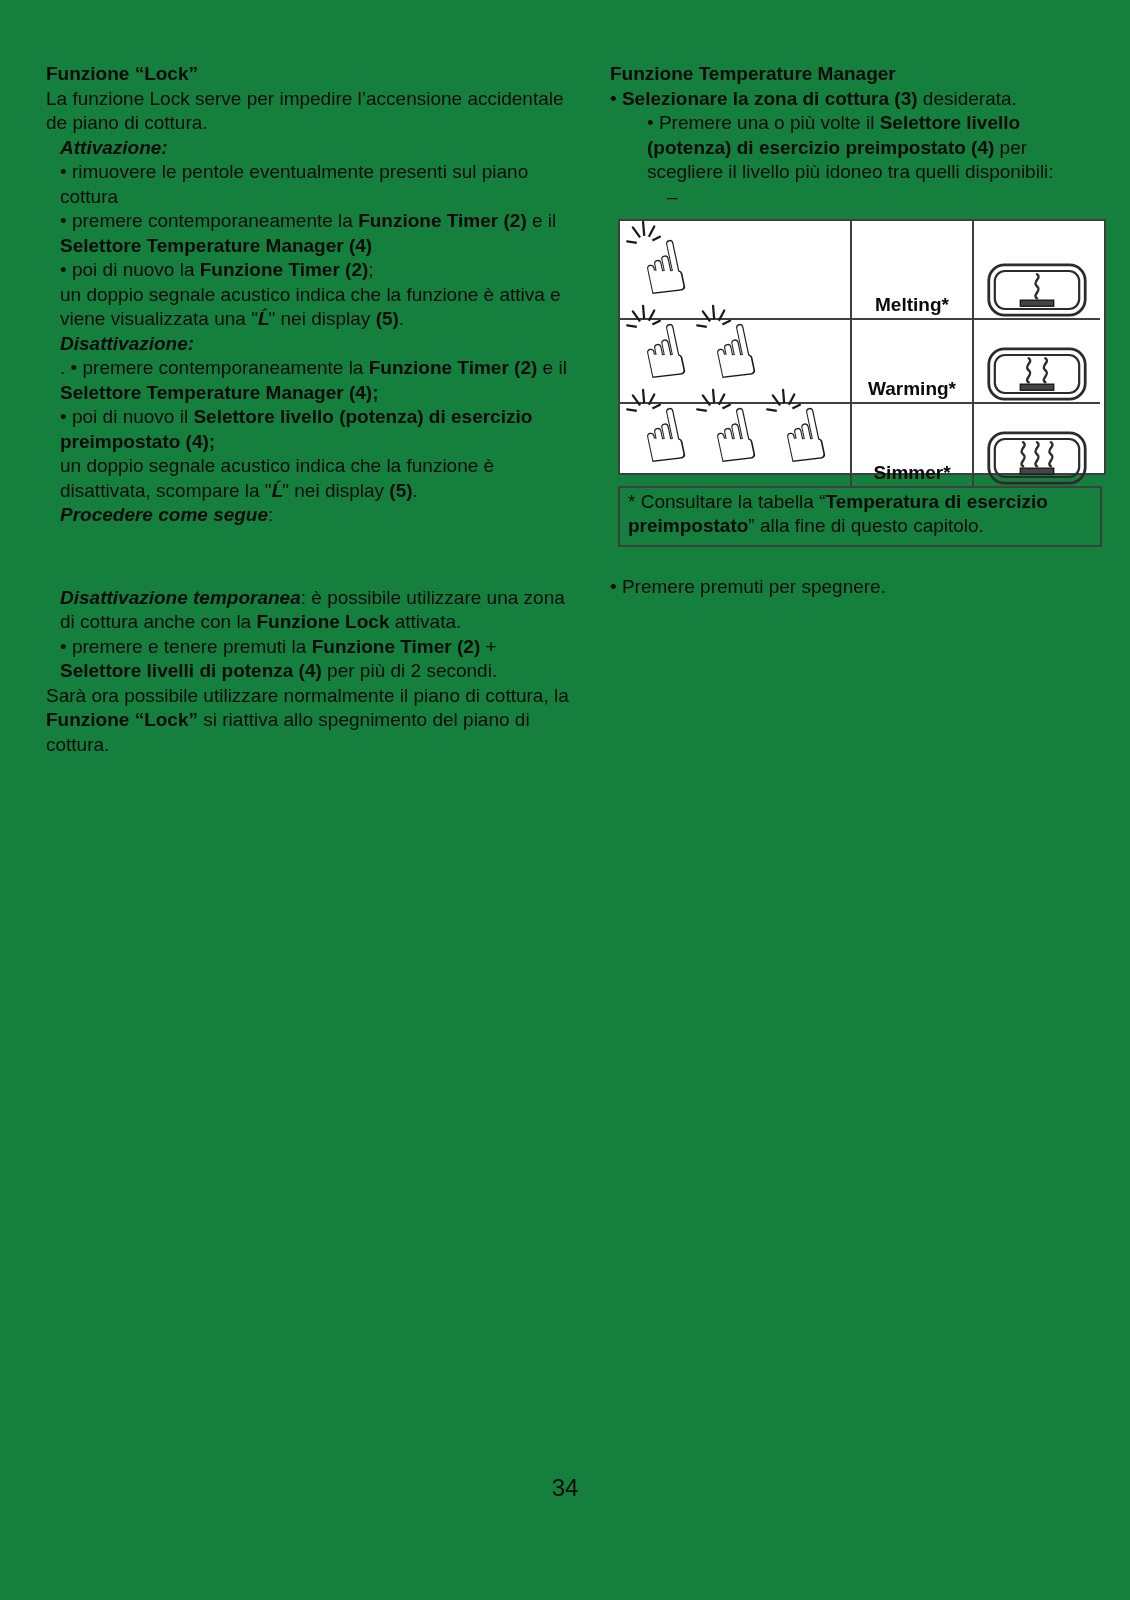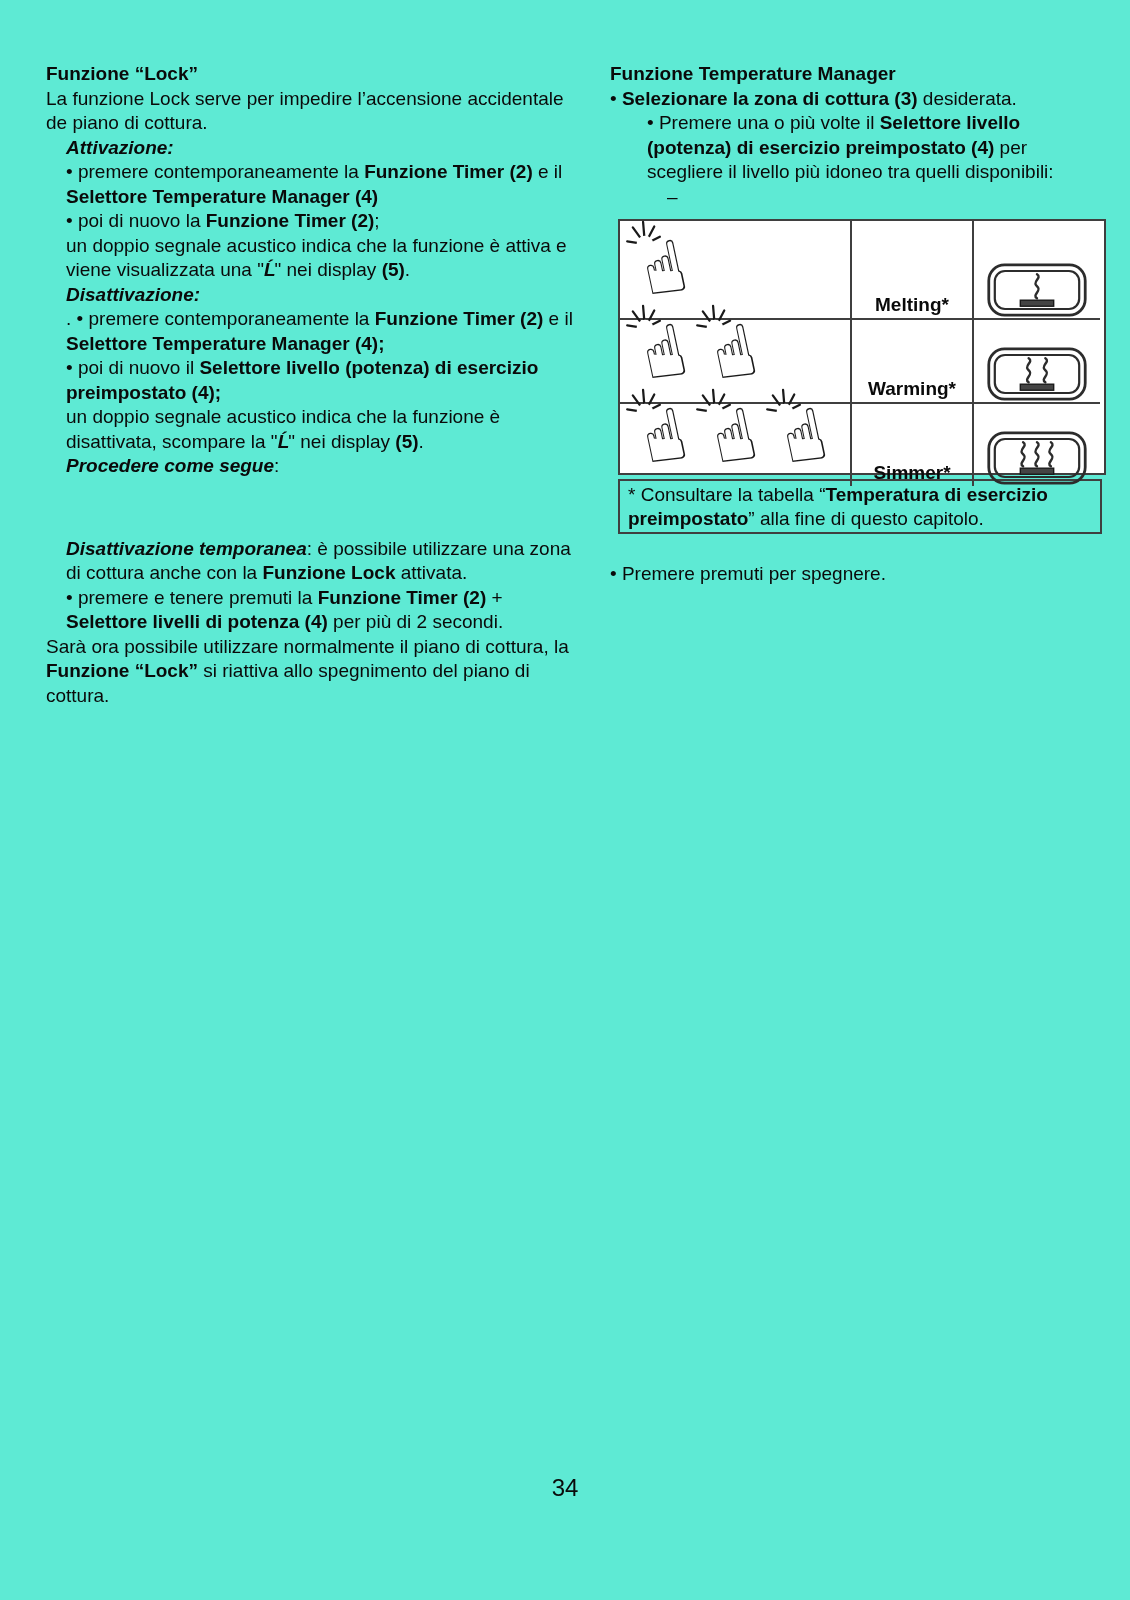--- a/index.html
+++ b/index.html
@@ -2,26 +2,26 @@
 <html lang="it"><head>
 <meta charset="utf-8">
 <style>
   html,body{margin:0;padding:0;background:#ffffff;}
   body{
     width:1130px;height:1600px;
     font-family:"Liberation Sans","DejaVu Sans",sans-serif;
     font-size:19px;line-height:24.5px;color:#0a0a0a;
     -webkit-font-smoothing:antialiased;
   }
-  .page{position:relative;width:1130px;height:1600px;overflow:hidden;background:#5eead4;}
+  .page{position:relative;width:1130px;height:1600px;overflow:hidden;background:#15803d;}
   .col{position:absolute;top:62px;}
   .col-left{left:46px;width:530px;}
   .col-right{left:610px;width:497px;}
   .para{margin:0;}
-  .para.indent{margin-left:20px;}
+  .para.indent{margin-left:14px;}
   .col-right .para.indent{margin-left:37px;}
   .para.gap{margin-top:58px;}
   .heading{font-weight:bold;}
   .b{font-weight:bold;}
   .bi{font-weight:bold;font-style:italic;}
   .g{font-weight:bold;font-style:italic;letter-spacing:-1px;}
   .dash-line{margin-left:57px;height:24px;}
 
   
   .tm-table{margin:10px 0 0 8px;width:484px;border:2px solid #3f3f3f;background:#fff;}
@@ -35,35 +35,36 @@
   
   .press{position:relative;width:68px;height:94px;flex:0 0 auto;}
   .hand{
     display:block;font-family:"DejaVu Sans",sans-serif;font-size:72px;line-height:1;
     transform:rotate(-12deg);transform-origin:30% 20%;margin:10px 0 0 6px;color:#1a1a1a;
   }
   .burst{position:absolute;left:-7px;top:-5px;}
 
   
   .footnote{
-    box-sizing:border-box;margin:4px 0 0 8px;width:484px;
-    border:2px solid #3f3f3f;padding:2px 8px 0 8px;
+    box-sizing:border-box;margin:11px 0 0 8px;width:484px;
+    border:2px solid #3f3f3f;padding:2px 8px 6px 8px;
   }
   .bottom-para{margin-top:28px;}
 
   .page-number{position:absolute;left:0;right:0;top:1476px;text-align:center;font-size:24px;}
 </style>
 </head>
 <body>
 
 <div class="page">
   <div class="col col-left" id="col-left">
       <div class="para heading"><span class="b">Funzione “Lock”</span></div>
       <div class="para"><span>La funzione Lock serve per impedire l’accensione accidentale de piano di cottura.</span></div>
       <div class="para indent"><span class="bi">Attivazione:</span></div>
+      <div class="para indent"><span>• rimuovere le pentole eventualmente presenti sul piano cottura</span></div>
       <div class="para indent"><span>• premere contemporaneamente la </span><span class="b">Funzione Timer (2)</span><span> e il </span><span class="b">Selettore Temperature Manager (4)</span></div>
       <div class="para indent"><span>• poi di nuovo la </span><span class="b">Funzione Timer (2)</span><span>;</span></div>
       <div class="para indent"><span>un doppio segnale acustico indica che la funzione è attiva e viene visualizzata una "</span><span class="g">Ĺ</span><span>" nei display </span><span class="b">(5)</span><span>.</span></div>
       <div class="para indent"><span class="bi">Disattivazione:</span></div>
       <div class="para indent"><span>. • premere contemporaneamente la </span><span class="b">Funzione Timer (2)</span><span> e il </span><span class="b">Selettore Temperature Manager (4);</span></div>
       <div class="para indent"><span>• poi di nuovo il </span><span class="b">Selettore livello (potenza) di esercizio preimpostato (4);</span></div>
       <div class="para indent"><span>un doppio segnale acustico indica che la funzione è disattivata, scompare la "</span><span class="g">Ĺ</span><span>" nei display </span><span class="b">(5)</span><span>.</span></div>
       <div class="para indent"><span class="bi">Procedere come segue</span><span>:</span></div>
       <div class="para indent gap"><span class="bi">Disattivazione temporanea</span><span>: è possibile utilizzare una zona di cottura anche con la </span><span class="b">Funzione Lock</span><span> attivata.</span></div>
       <div class="para indent"><span>• premere e tenere premuti la </span><span class="b">Funzione Timer (2)</span><span> + </span><span class="b">Selettore livelli di potenza (4)</span><span> per più di 2 secondi.</span></div>

